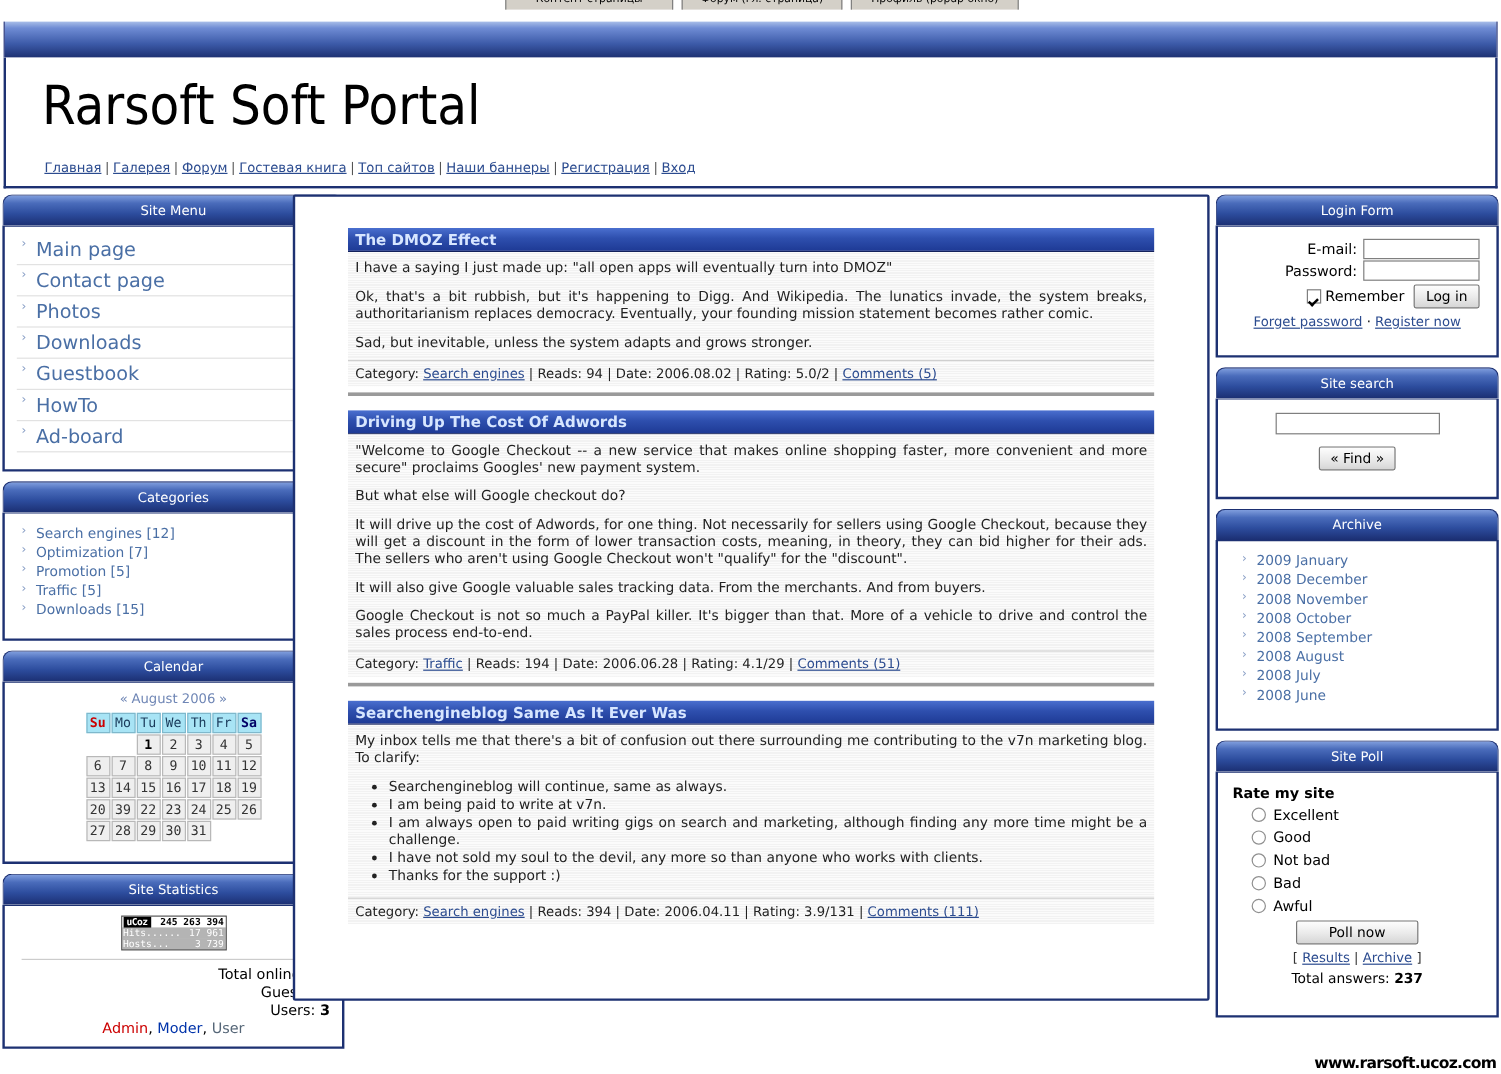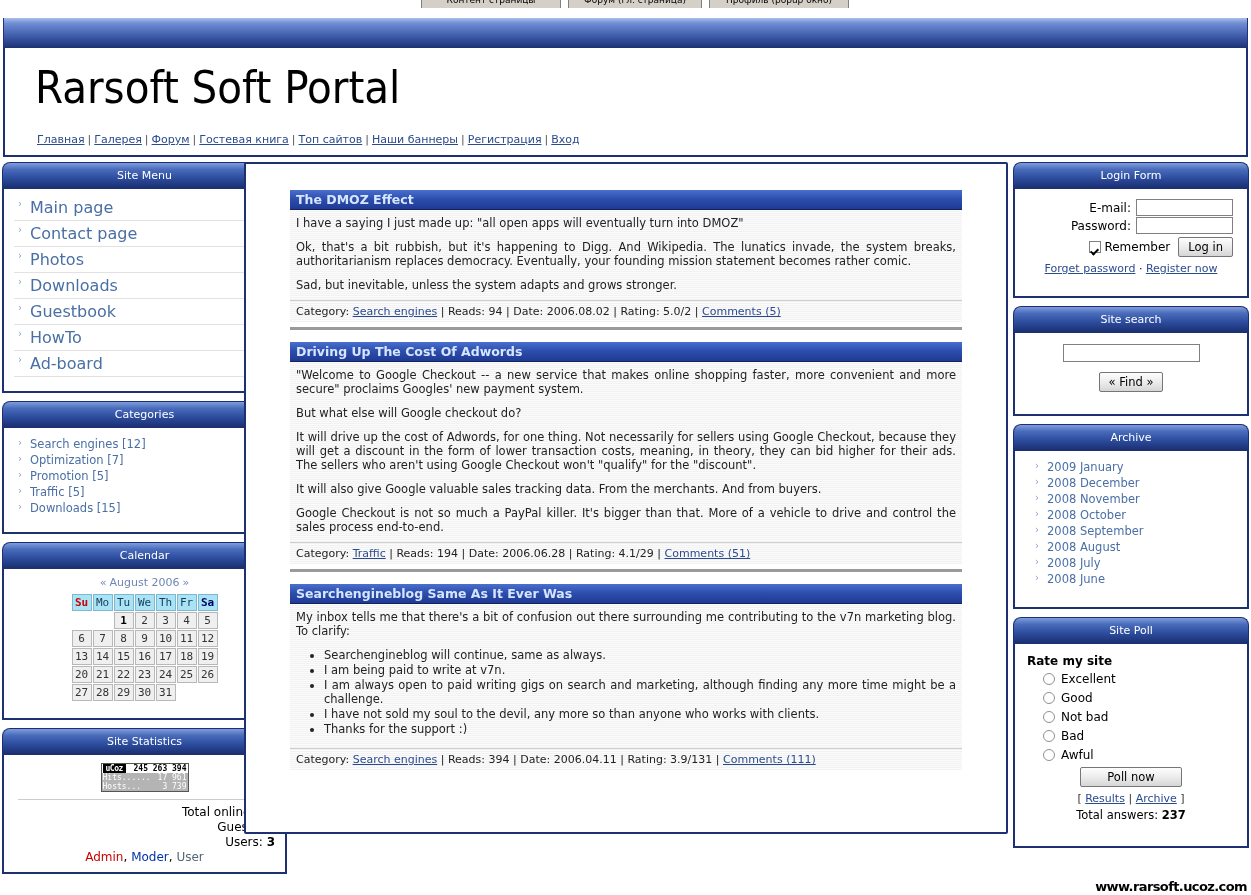--- a/index.html
+++ b/index.html
@@ -371,21 +371,21 @@
                 <td class="day">13</td>
                 <td class="day">14</td>
                 <td class="day">15</td>
                 <td class="day">16</td>
                 <td class="day">17</td>
                 <td class="day">18</td>
                 <td class="day">19</td>
               </tr>
               <tr>
                 <td class="day">20</td>
-                <td class="day">21</td>
+                <td class="day">39</td>
                 <td class="day">22</td>
                 <td class="day">23</td>
                 <td class="day">24</td>
                 <td class="day">25</td>
                 <td class="day">26</td>
               </tr>
               <tr>
                 <td class="day">27</td>
                 <td class="day">28</td>
                 <td class="day">29</td>

